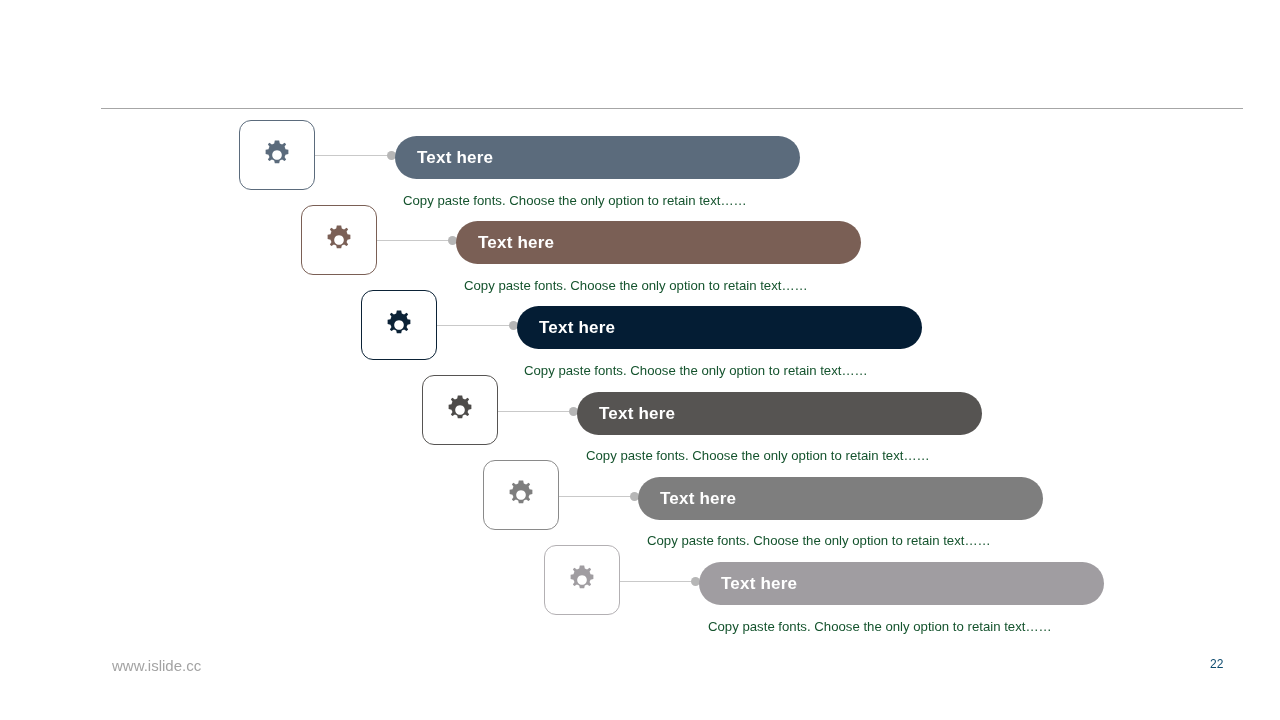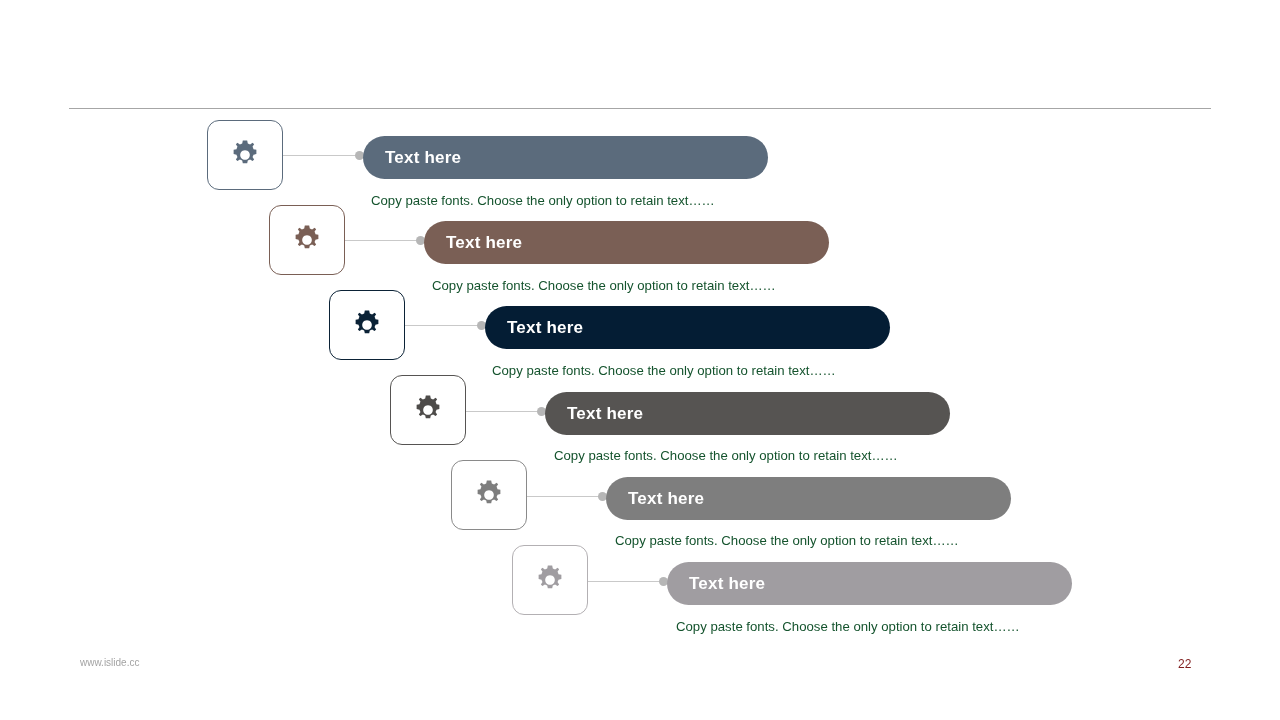--- a/index.html
+++ b/index.html
@@ -16,20 +16,21 @@
     font-family: "Liberation Sans", sans-serif;
     -webkit-font-smoothing: antialiased;
   }
 
   .slide {
     position: absolute;
     inset: 0;
     width: 1124px;
     height: 720px;
     background: #ffffff;
+    margin-left: 32px;
   }
 
   
   .top-divider {
     position: absolute;
     left: 69px;
     top: 108px;
     width: 1142px;
     height: 1px;
     background: #a6a6a6;
@@ -99,31 +100,31 @@
     white-space: nowrap;
     line-height: 1;
     font-weight: normal;
   }
 
   
   .footer-url {
     position: absolute;
     left: 80px;
     top: 658px;
-    font-size: 10px;
+    font-size: 15px;
     color: #a3a3a3;
     line-height: 1;
     white-space: nowrap;
   }
   .footer-page {
     position: absolute;
     left: 1178px;
     top: 658px;
     font-size: 12px;
-    color: #7f1d1d;
+    color: #0c4a6e;
     line-height: 1;
     white-space: nowrap;
   }
 </style>
 </head>
 <body>
 
 <div class="slide">
 
   <div class="top-divider"></div>

